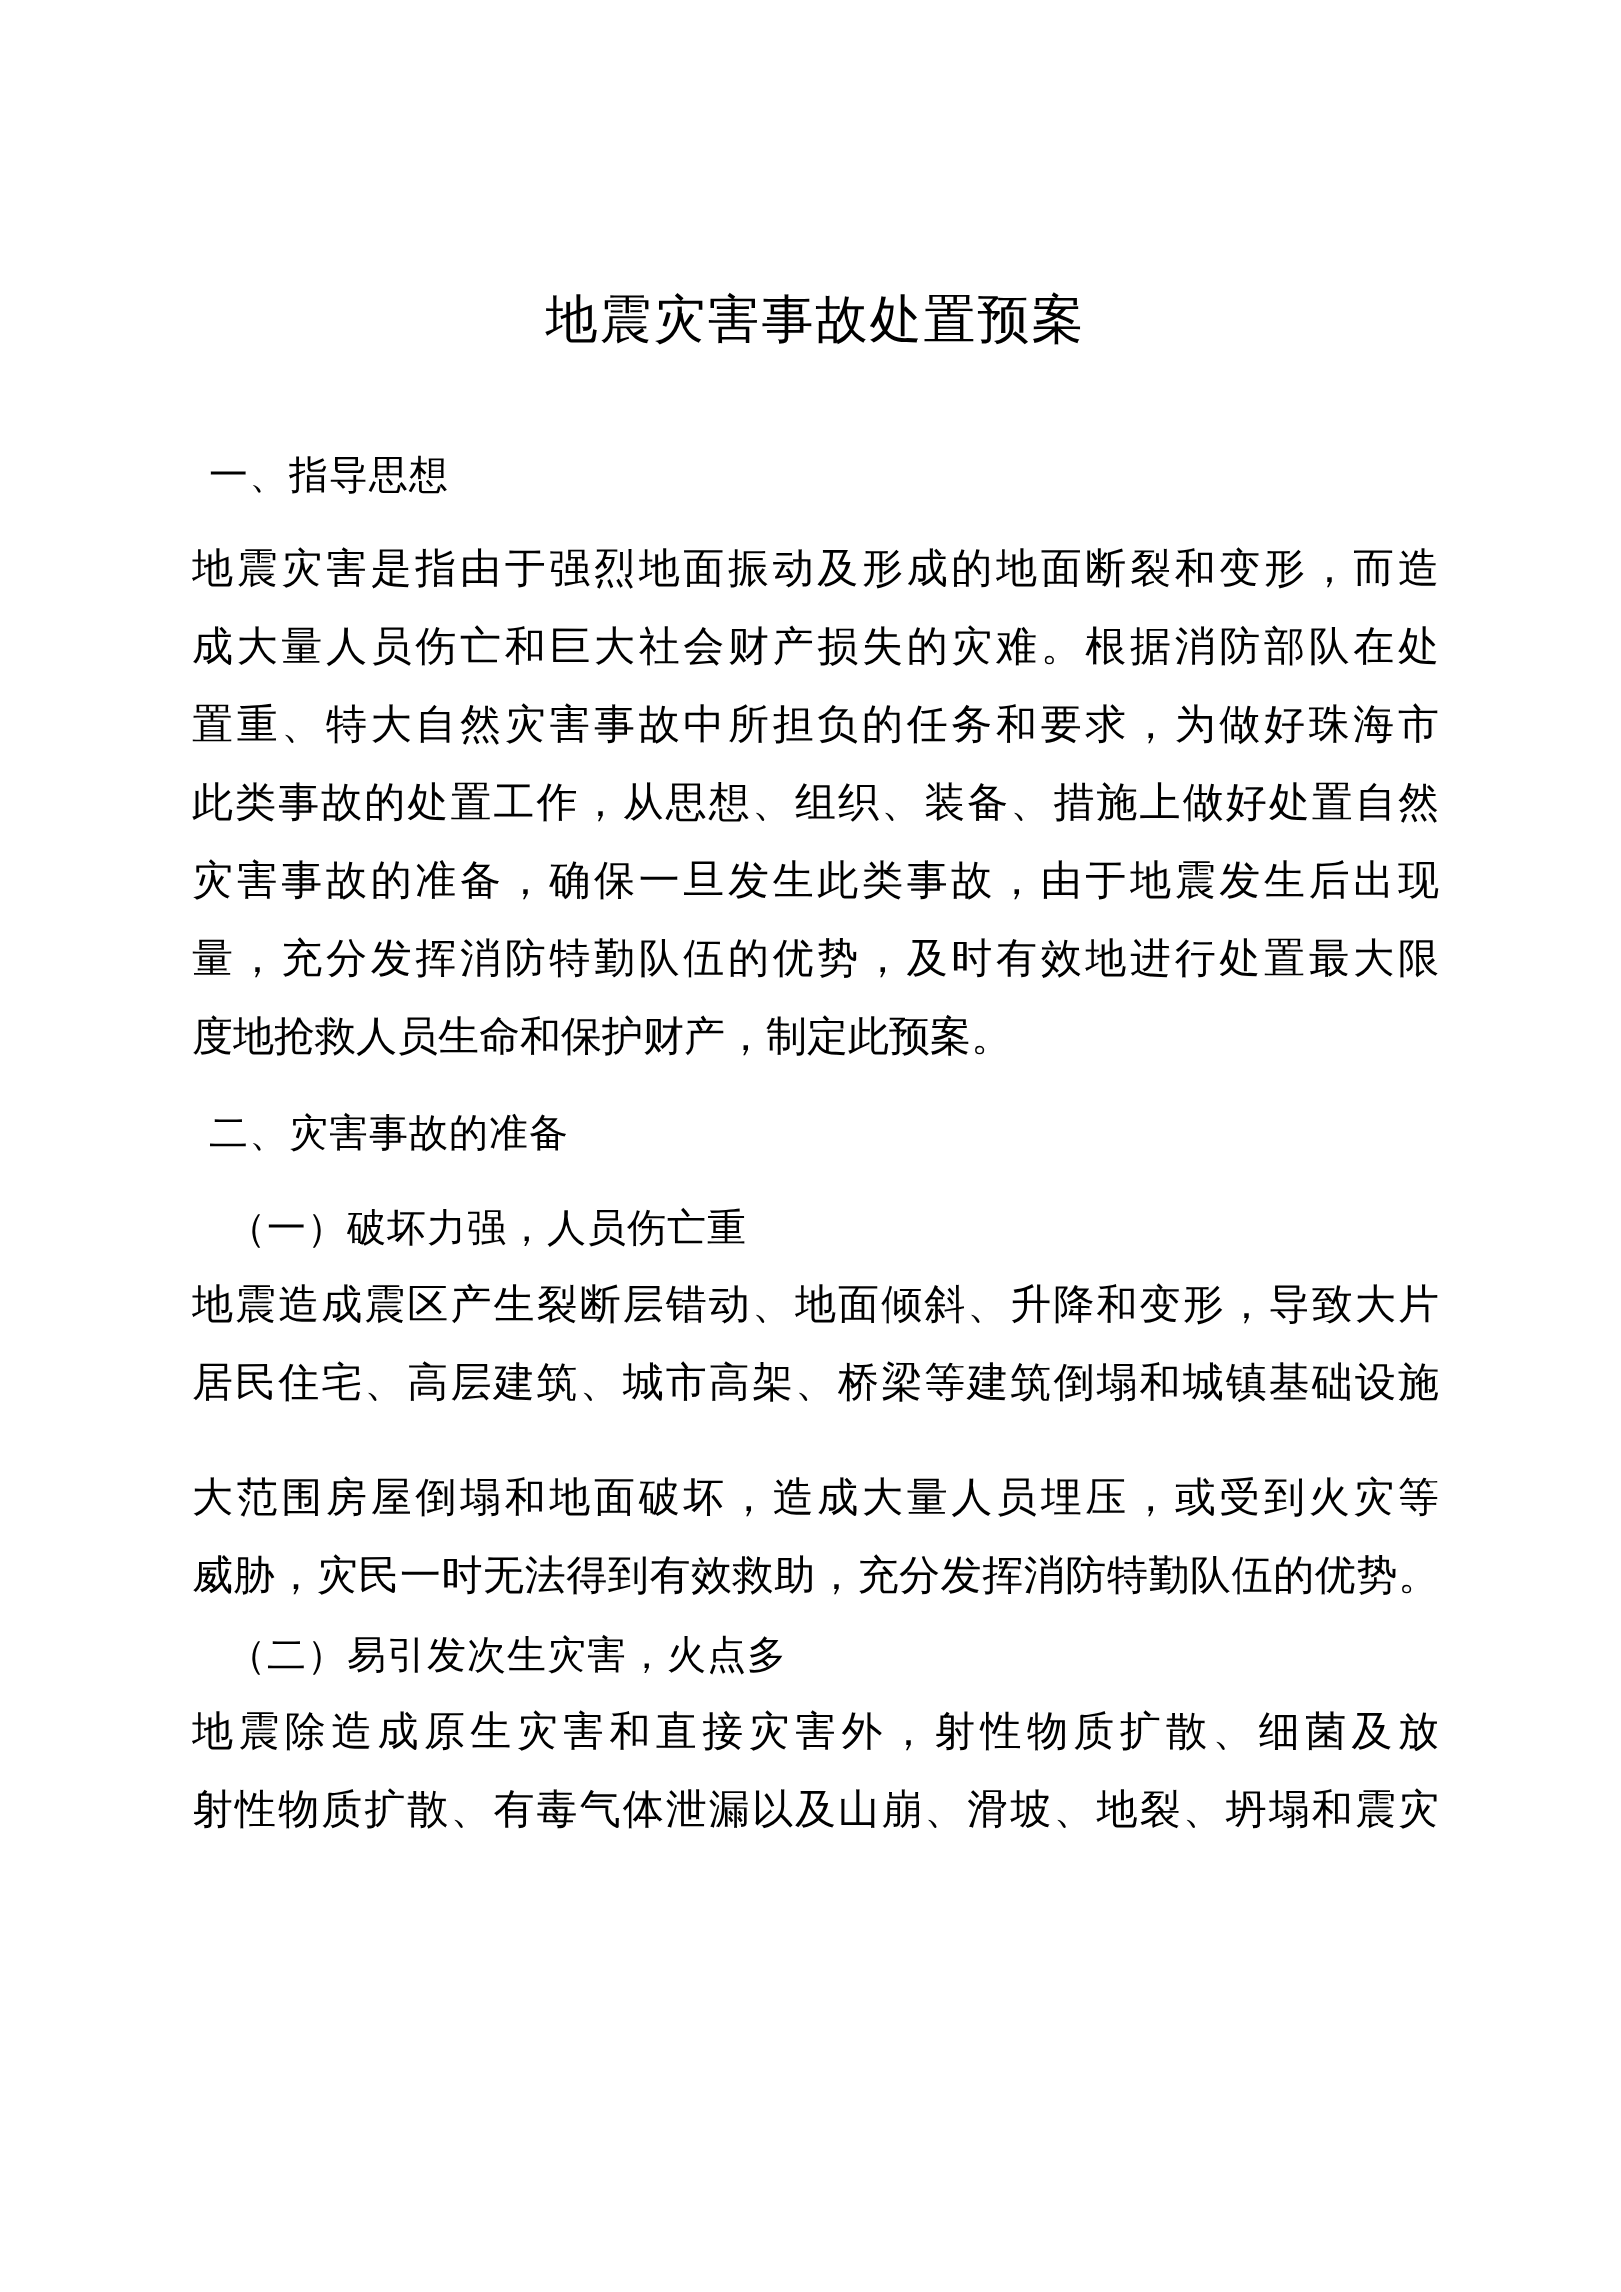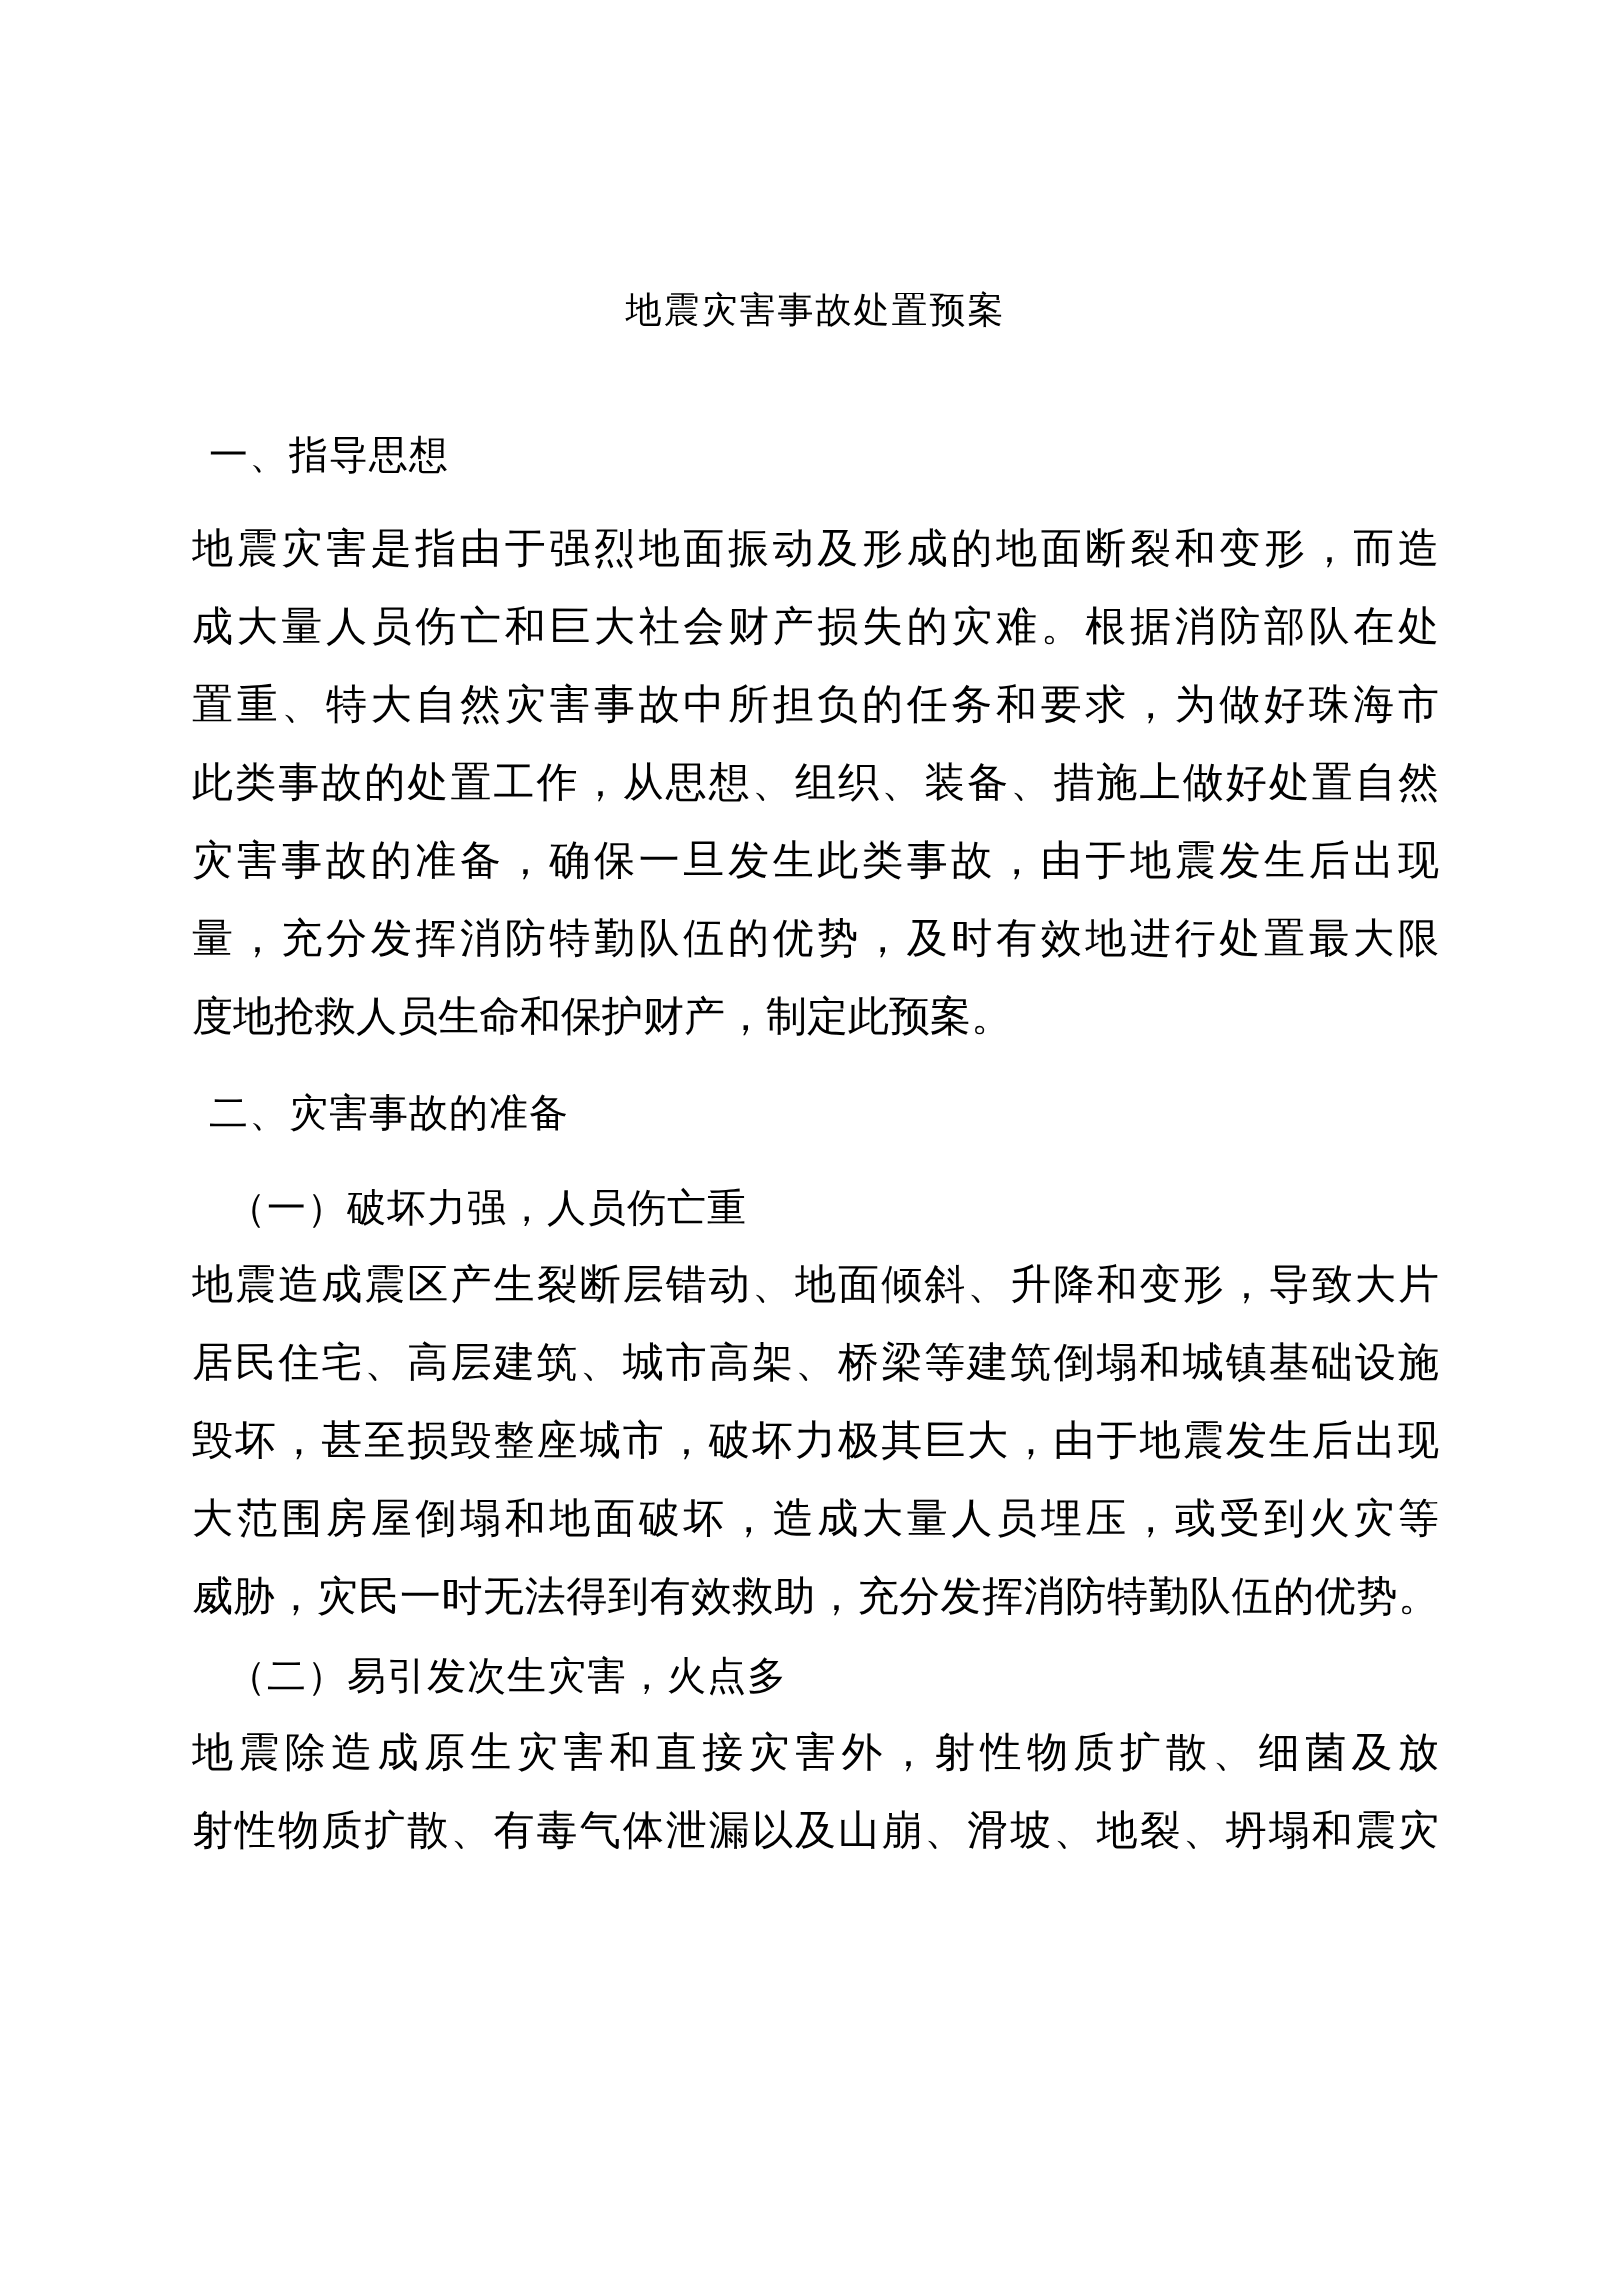--- a/index.html
+++ b/index.html
@@ -19,21 +19,21 @@
     box-sizing: border-box;
     overflow: hidden;
   }
   .content {
     position: absolute;
     left: 192px;
     top: 0;
     width: 1247px;
   }
   .doc-title {
-    font-size: 36px;
+    font-size: 52px;
     font-weight: 500;
     text-align: center;
     letter-spacing: 2px;
     margin: 0;
     padding-top: 287px;
     line-height: 1.25;
     white-space: nowrap;
   }
   .section-heading {
     font-size: 39px;
@@ -106,21 +106,20 @@
     <div class="gap-heading-to-sub"></div>
 
     <h3 class="sub-heading">（一）破坏力强，人员伤亡重</h3>
 
     <div class="gap-sub-to-body"></div>
 
     <p class="body-line justify">地震造成震区产生裂断层错动、地面倾斜、升降和变形，导致大片</p>
     <div class="gap-line"></div>
     <p class="body-line justify">居民住宅、高层建筑、城市高架、桥梁等建筑倒塌和城镇基础设施</p>
     <div class="gap-line"></div>
-    <p class="body-line justify">毁坏，甚至损毁整座城市，破坏力极其巨大，由于地震发生后出现</p>
     <div class="gap-line"></div>
     <p class="body-line justify">大范围房屋倒塌和地面破坏，造成大量人员埋压，或受到火灾等</p>
     <div class="gap-line"></div>
     <p class="body-line justify">威胁，灾民一时无法得到有效救助，充分发挥消防特勤队伍的优势。</p>
 
     <div class="gap-body-to-heading"></div>
 
     <h3 class="sub-heading">（二）易引发次生灾害，火点多</h3>
 
     <div class="gap-sub-to-body"></div>

